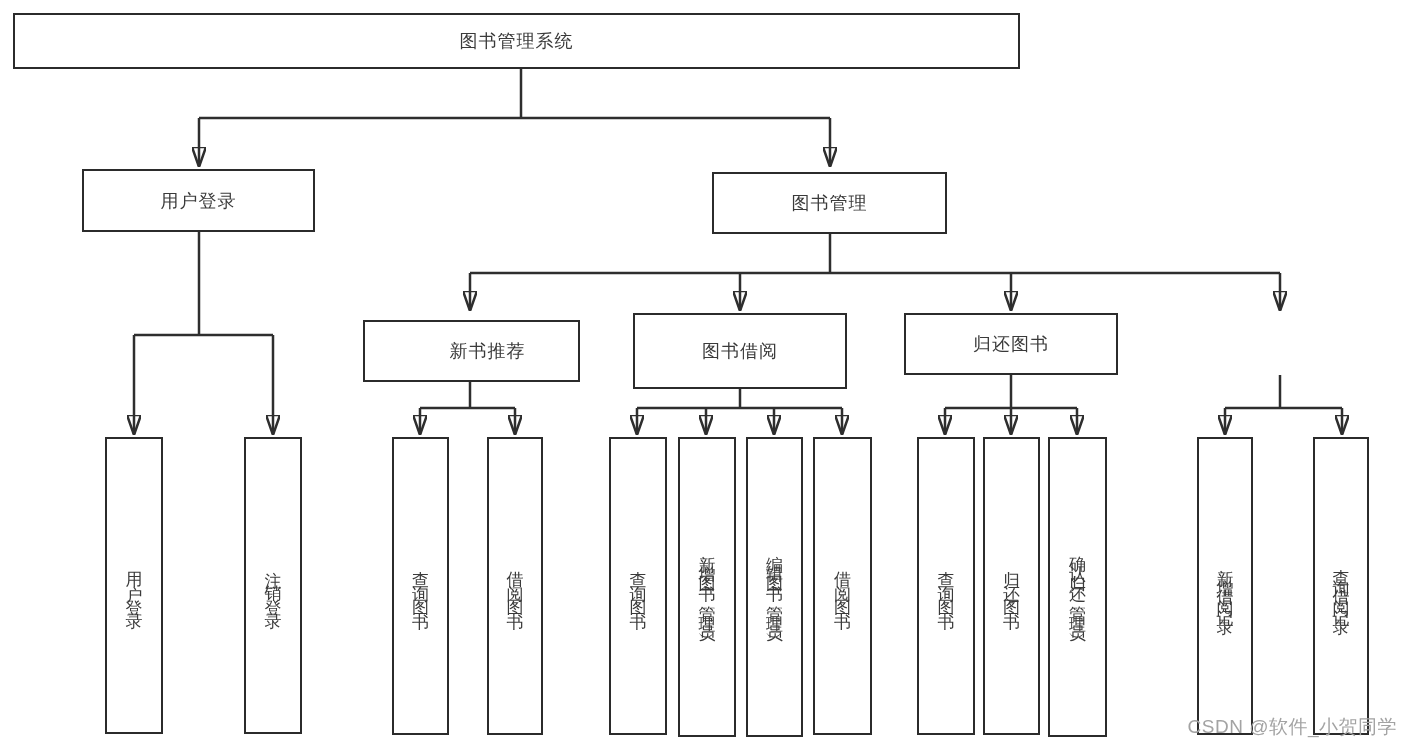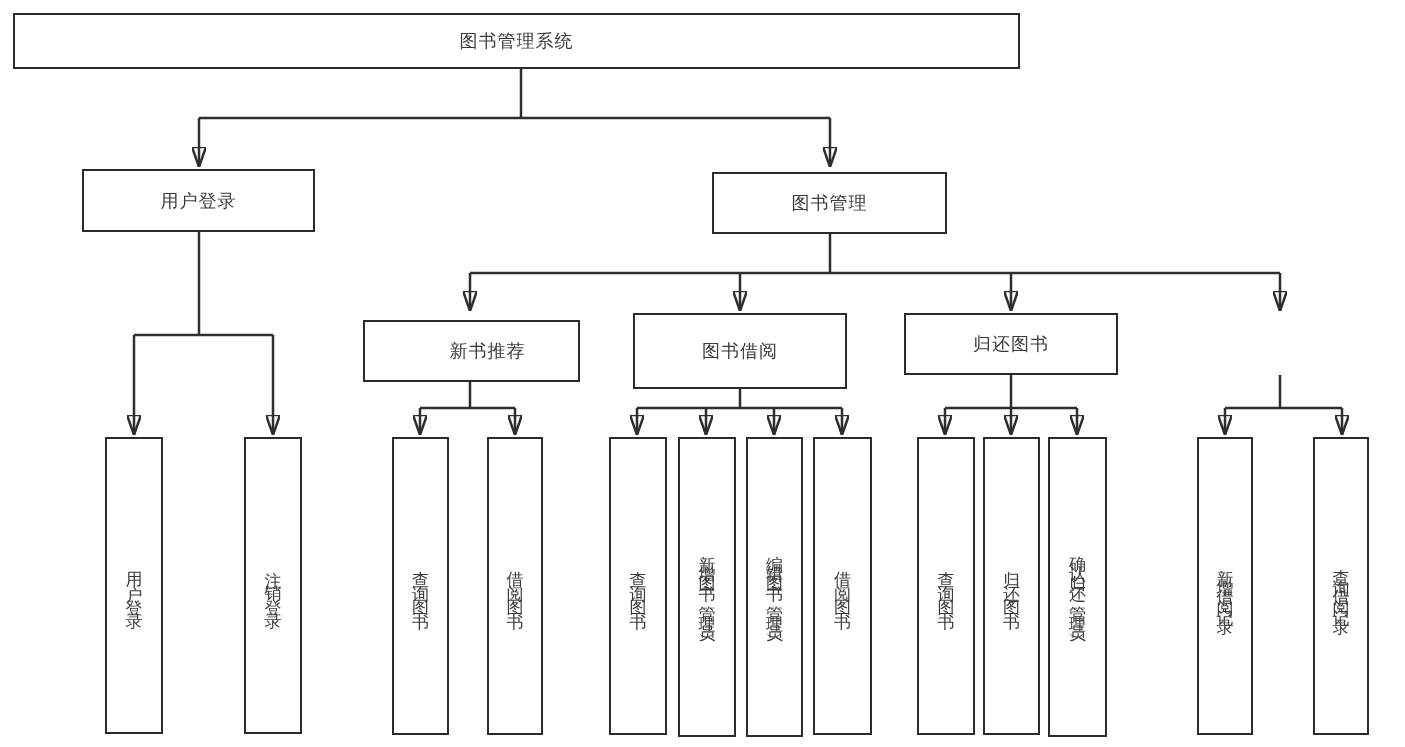--- a/index.html
+++ b/index.html
@@ -166,13 +166,14 @@
     <span>确认归还（管理员）</span>
   </div>
 
   <div class="node vnode long" style="left:1197px; top:437px; width:56px; height:298px;">
     <span>新增借阅记录</span>
   </div>
   <div class="node vnode long" style="left:1313px; top:437px; width:56px; height:298px;">
     <span>查询借阅记录</span>
   </div>
 
+  <div class="watermark">CSDN @软件_小贺同学</div>
 </div>
 
 </body></html>

